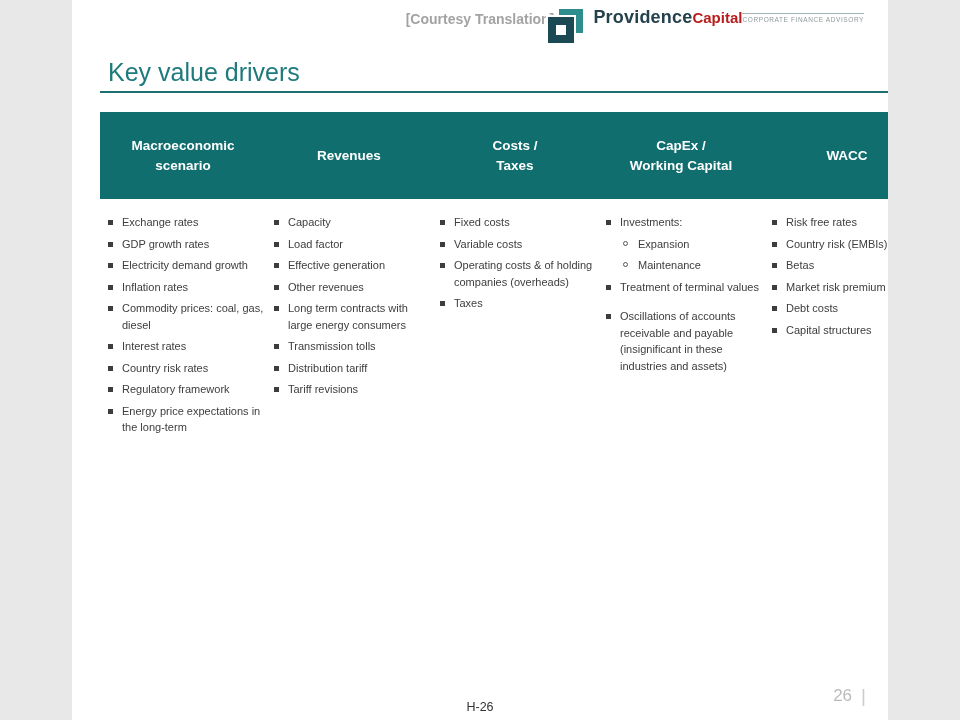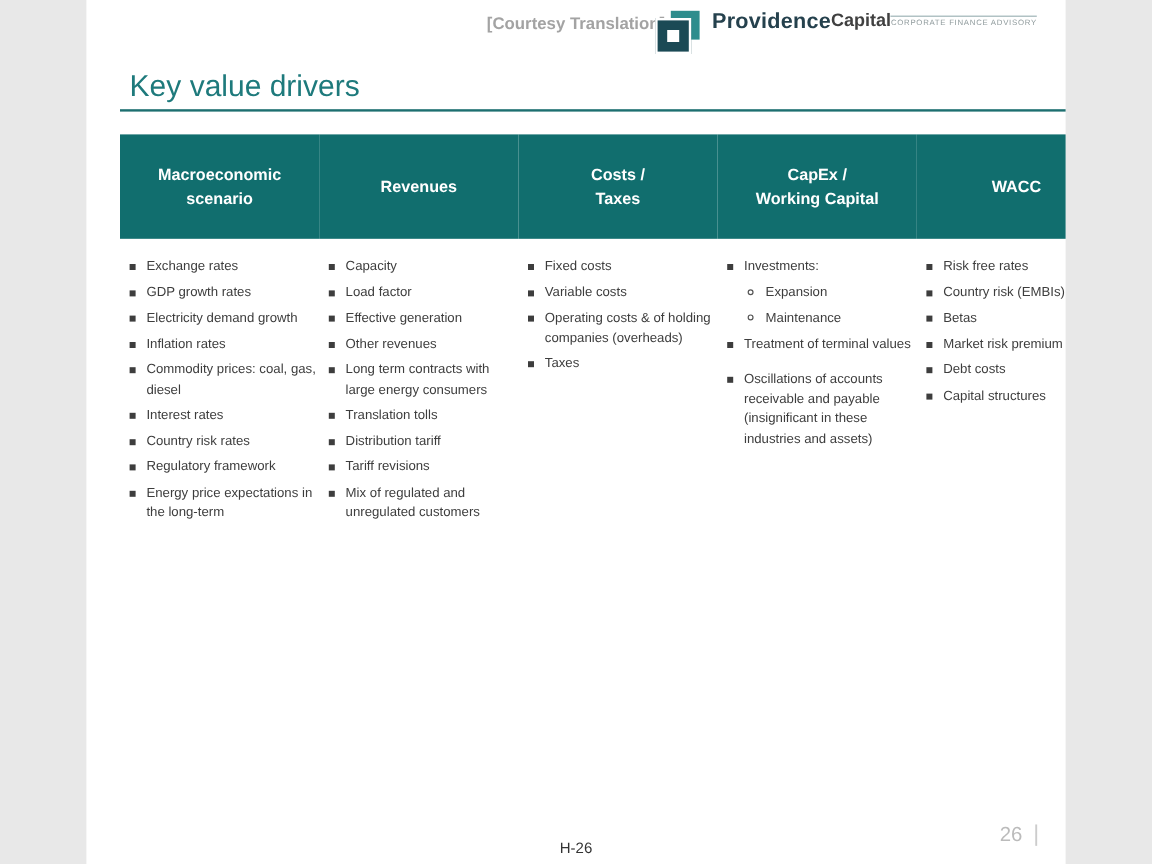--- a/index.html
+++ b/index.html
@@ -19,21 +19,21 @@
   .sq-back { position:absolute; top:1px; right:3px; width:24px; height:24px; background:#2e8d8d; }
   .sq-front {
     position:absolute; left:0; top:7px; width:30px; height:30px;
     background:#1b4a55; border:2px solid #ffffff;
   }
   .sq-front::after {
     content:""; position:absolute; left:8px; top:8px; width:10px; height:10px; background:#ffffff;
   }
   .logo-text { display:flex; flex-direction:row; align-items:center; }
   .logo-line1 { font-size:18px; font-weight:bold; color:#25414d; letter-spacing:0.2px; line-height:1.05; }
-  .logo-line2 { font-size:15px; font-weight:bold; color:#404040; line-height:1.15; }
+  .logo-line2 { font-size:15px; font-weight:bold; color:#b91c1c; line-height:1.15; }
   .logo-sub {
     margin-top:2px; padding-top:2px; border-top:1px solid #9fb3b6;
     font-size:6.5px; letter-spacing:0.6px; color:#8f9a9c; white-space:nowrap;
   }
   
   .title {
     position:absolute; left:36px; top:58px;
     font-size:25px; font-weight:400; color:#1e7a7c;
   }
   .title-rule { position:absolute; left:28px; top:91px; width:907px; height:2px; background:#1d6f70; }
@@ -152,33 +152,29 @@
           <li class="item">
             <span class="bullet square"></span>
             <span class="item-text">Other revenues</span>
           </li>
           <li class="item">
             <span class="bullet square"></span>
             <span class="item-text">Long term contracts with large energy consumers</span>
           </li>
           <li class="item">
             <span class="bullet square"></span>
-            <span class="item-text">Translation tolls</span>
+            <span class="item-text">Transmission tolls</span>
           </li>
           <li class="item">
             <span class="bullet square"></span>
             <span class="item-text">Distribution tariff</span>
           </li>
           <li class="item">
             <span class="bullet square"></span>
             <span class="item-text">Tariff revisions</span>
-          </li>
-          <li class="item">
-            <span class="bullet square"></span>
-            <span class="item-text">Mix of regulated and unregulated customers</span>
           </li>
         </ul>
       </div>
       <div class="col">
         <div class="head-box">Costs /
 Taxes</div>
         <ul class="bullets">
           <li class="item">
             <span class="bullet square"></span>
             <span class="item-text">Fixed costs</span>

